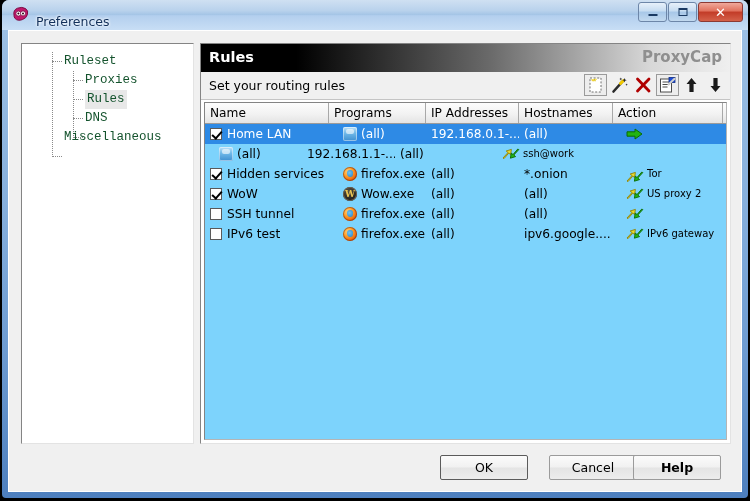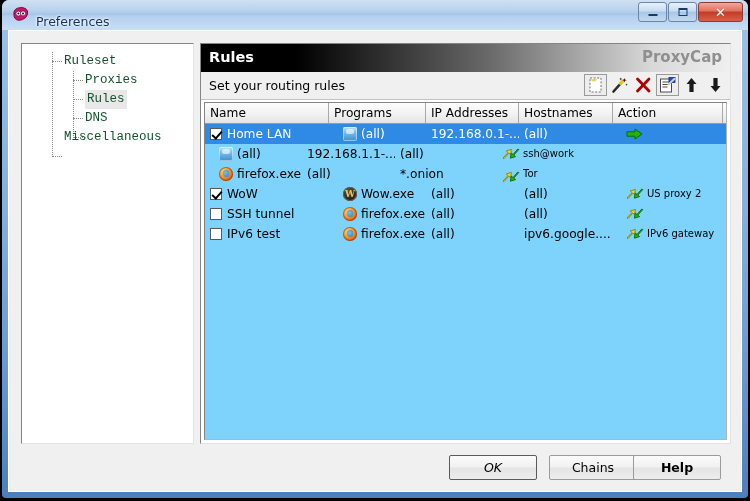--- a/index.html
+++ b/index.html
@@ -476,20 +476,24 @@
                 <div class="cell" style="flex: 0 0 94px;">(all)</div>
                 <div class="cell" style="flex: 0 0 110px; padding-left: 12px;">
                   <span class="aicon"><svg width="20" height="14" viewBox="0 0 20 14">
                       <path d="M2 11 L7 5.6 L5.2 4 L10.4 2.4 L9.6 7.6 L7.8 6.1 L3 11.6 Z" fill="#e8d92a" stroke="#8f8106" stroke-width="0.9"></path>
                       <path d="M17.8 2.6 L12.8 8 L14.6 9.6 L9.4 11.2 L10.2 6 L12 7.5 L16.8 2 Z" fill="#22b312" stroke="#0a6b05" stroke-width="0.9"></path>
                     </svg></span>
                   <span class="act-label">ssh@work</span>
                 </div>
               </div>
               <div class="row">
+                <div class="cell" style="flex: 0 0 124px;">
+                  <span class="cbx on"></span>
+                  <span>Hidden services</span>
+                </div>
                 <div class="cell" style="flex: 0 0 97px; padding-left: 14px;">
                   <span class="picon ico-ff"></span>
                   <span>firefox.exe</span>
                 </div>
                 <div class="cell" style="flex: 0 0 93px;">(all)</div>
                 <div class="cell" style="flex: 0 0 94px;">*.onion</div>
                 <div class="cell" style="flex: 0 0 110px; padding-left: 12px; align-items: flex-end;">
                   <span class="aicon"><svg width="20" height="14" viewBox="0 0 20 14">
                       <path d="M2 11 L7 5.6 L5.2 4 L10.4 2.4 L9.6 7.6 L7.8 6.1 L3 11.6 Z" fill="#e8d92a" stroke="#8f8106" stroke-width="0.9"></path>
                       <path d="M17.8 2.6 L12.8 8 L14.6 9.6 L9.4 11.2 L10.2 6 L12 7.5 L16.8 2 Z" fill="#22b312" stroke="#0a6b05" stroke-width="0.9"></path>
@@ -551,20 +555,20 @@
                       <path d="M17.8 2.6 L12.8 8 L14.6 9.6 L9.4 11.2 L10.2 6 L12 7.5 L16.8 2 Z" fill="#22b312" stroke="#0a6b05" stroke-width="0.9"></path>
                     </svg></span>
                   <span class="act-label">IPv6 gateway</span>
                 </div>
               </div>
             </div>
         </div>
       </div>
 
       <div class="btnrow">
-        <div class="dbtn def" style="left:440px;font-style:italic;">OK</div>
-        <div class="dbtn" style="left:540px;">Chains</div>
+        <div class="dbtn def" style="left:431px;">OK</div>
+        <div class="dbtn" style="left:540px;">Cancel</div>
         <div class="dbtn" style="left:624px;font-weight:bold;">Help</div>
       </div>
 
     </div>
   </div>
 </div>
 
 </body></html>

